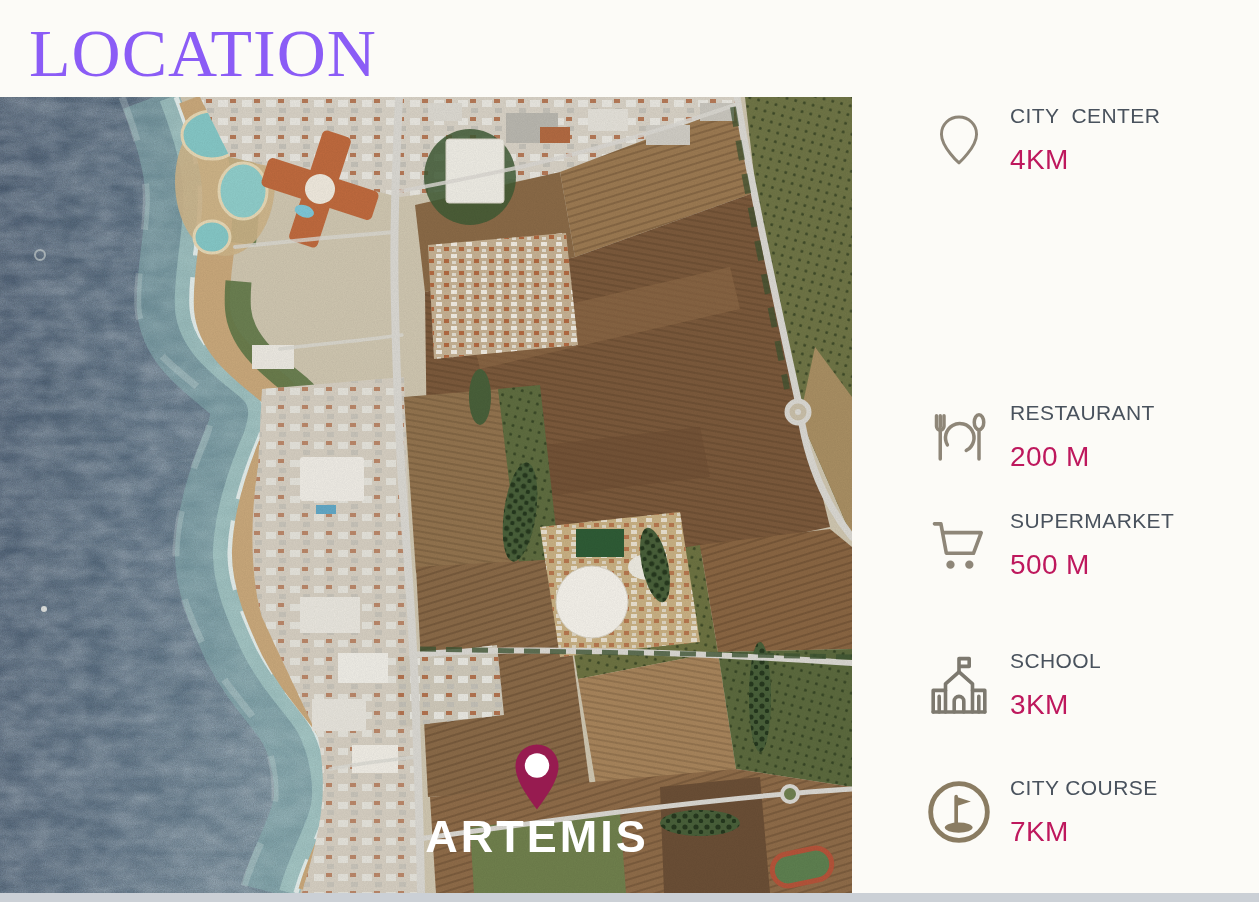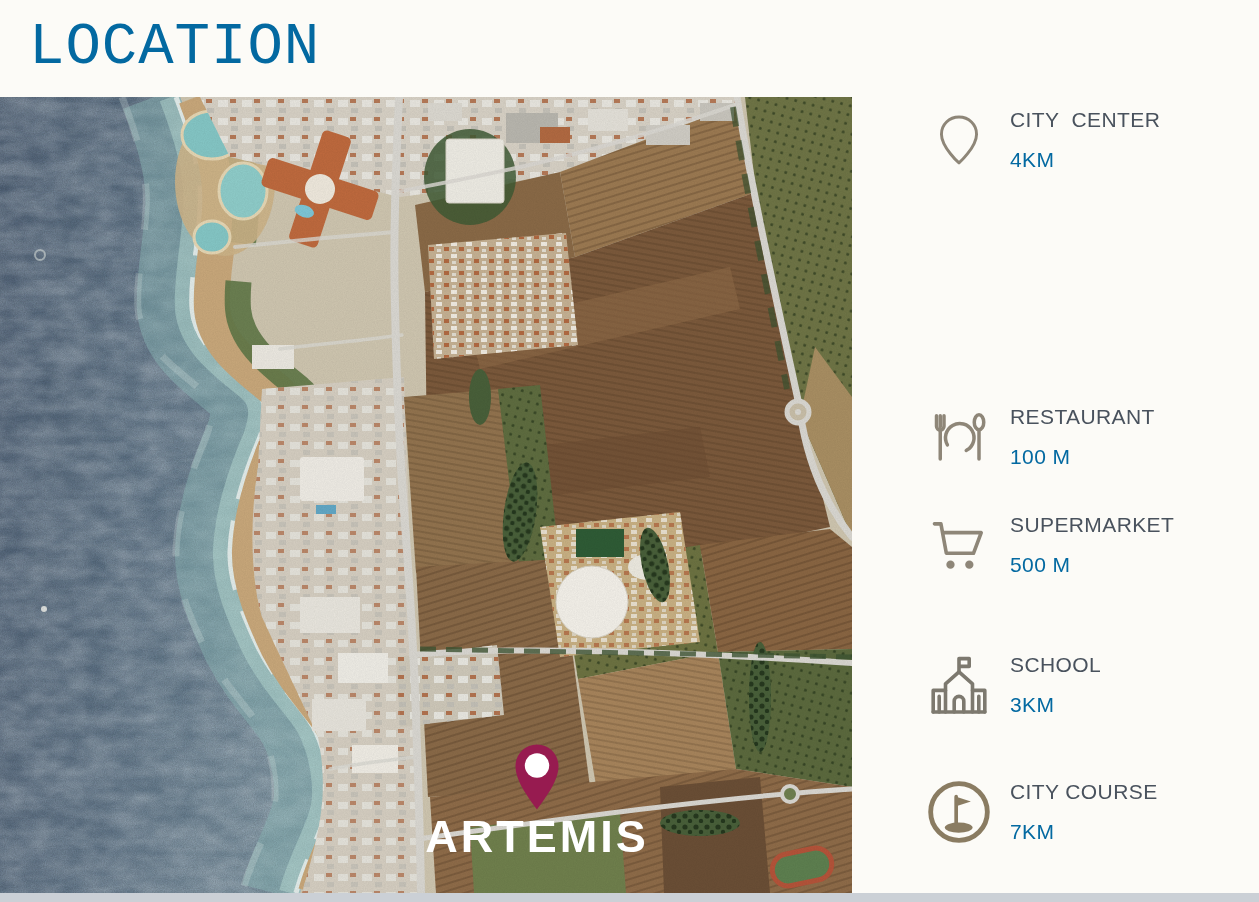--- a/index.html
+++ b/index.html
@@ -2,39 +2,39 @@
 <html><head>
 <meta charset="utf-8">
 <style>
   html,body{margin:0;padding:0;}
   body{width:1259px;height:902px;overflow:hidden;background:#fcfbf7;
        font-family:"Liberation Sans","DejaVu Sans",sans-serif;}
   .page{position:relative;width:1259px;height:902px;background:#fcfbf7;}
 
   
   .page-title{position:absolute;left:29px;top:14px;
-    font-family:Liberation Mono, monospace;
-    font-size:59px;font-weight:400;letter-spacing:1px;color:#0369a1;}
+    font-family:Liberation Serif, serif;
+    font-size:68px;font-weight:400;letter-spacing:1px;color:#8b5cf6;}
 
   
   .map-wrap{position:absolute;left:0;top:97px;width:852px;height:796px;overflow:hidden;text-decoration:underline;}
   .map-wrap svg{display:block;}
   .map-pin{position:absolute;left:514px;top:646px;width:46px;height:68px;}
   .map-label{position:absolute;left:397px;top:714px;width:280px;text-align:center;
     color:#ffffff;font-size:45px;font-weight:bold;letter-spacing:3px;}
 
   .bottom-strip{position:absolute;left:0;top:893px;width:1259px;height:9px;background:#cbd0d6;}
 
   
   .sidebar{position:absolute;left:922px;top:0;width:337px;height:654px;}
   .amenity{position:absolute;left:0;display:flex;align-items:center;height:72px;width:337px;}
   .amenity-icon{width:74px;display:flex;align-items:center;justify-content:center;flex:0 0 74px;}
   .amenity-text{margin-left:14px;}
   .amenity-label{font-size:21px;color:#49525d;letter-spacing:0.4px;white-space:pre-wrap;}
-  .amenity-distance{font-size:21px;color:#0369a1;letter-spacing:0.4px;margin-top:16px;}
+  .amenity-distance{font-size:28px;color:#be185d;letter-spacing:0.4px;margin-top:16px;}
   .ic{color:#8e8678;}
   .ic-school{color:#7d796f;}
   .ic-golf{color:#8a7c62;}
 </style>
 </head>
 <body>
 
 <div class="page">
 
   <div class="page-title">LOCATION</div>
@@ -249,21 +249,21 @@
           <path d="M3,3.5 v4.2 a1.5,1.5 0 0 0 3,0 v-4.2"></path>
           <path d="M4.5,3.5 V8"></path>
           <path d="M4.5,9.2 V20.8"></path>
           <circle cx="12.3" cy="12.3" r="5.7" stroke-dasharray="27 8.8" transform="rotate(150 12.3 12.3)"></circle>
           <ellipse cx="20" cy="6.1" rx="1.9" ry="3"></ellipse>
           <path d="M20,9.2 V20.8"></path>
         </svg>
       </div>
       <div class="amenity-text">
         <div class="amenity-label">RESTAURANT</div>
-        <div class="amenity-distance">100 M</div>
+        <div class="amenity-distance">200 M</div>
       </div>
     </div>
 
     <div class="amenity" style="top:509px">
       <div class="amenity-icon ic">
         <svg width="62" height="62" viewBox="0 0 24 24" fill="none" stroke="currentColor" stroke-width="1.4" stroke-linecap="round" stroke-linejoin="round">
           <path d="M2.5,3.8 H5 L7.1,15.2 H17.6 L20.6,7.2 H6.2"></path>
           <circle cx="8.7" cy="19.6" r="1.6" fill="currentColor" stroke="none"></circle>
           <circle cx="16" cy="19.6" r="1.6" fill="currentColor" stroke="none"></circle>
         </svg>

